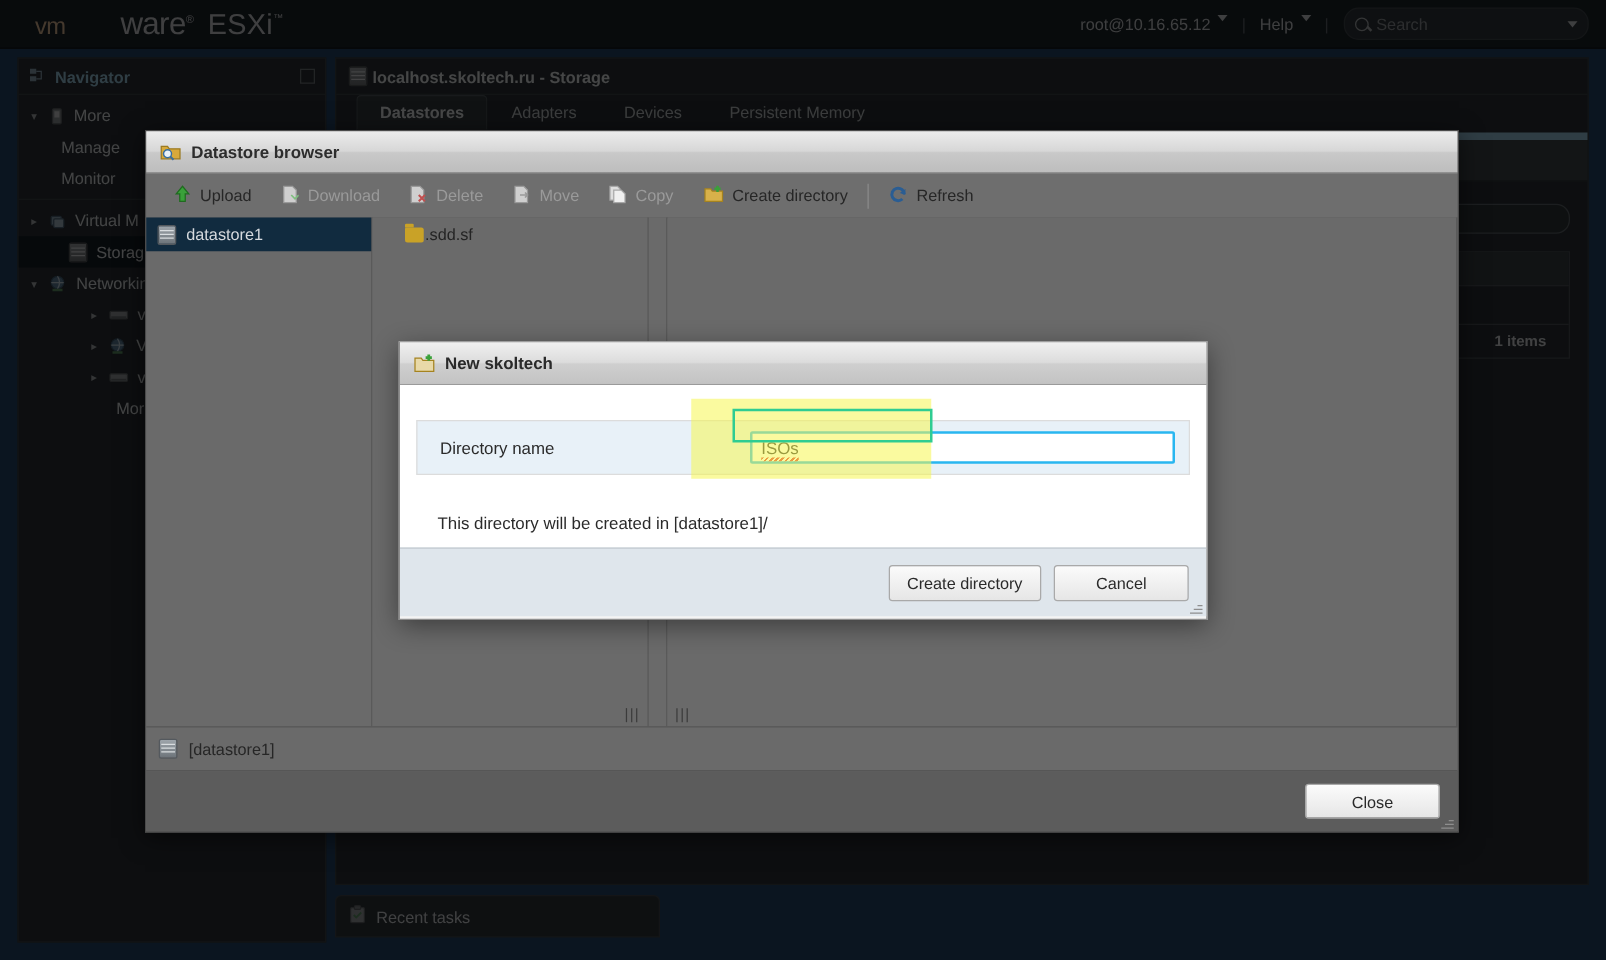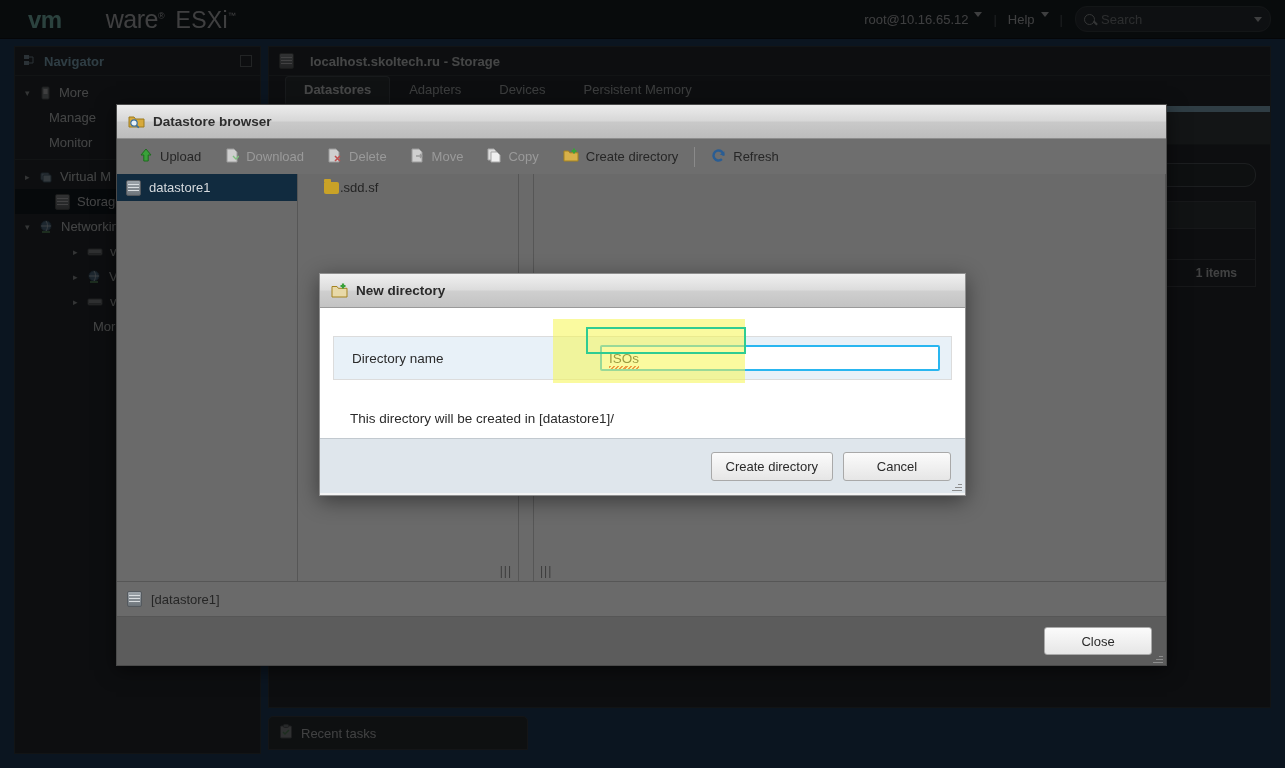--- a/index.html
+++ b/index.html
@@ -21,21 +21,21 @@
 
   
   .topbar {
     position: absolute; left: 0; top: 0; width: 1285px; height: 38px;
     background: #17252f;
     border-bottom: 1px solid #0c161d;
     display: flex; align-items: center;
   }
   .brand { margin-left: 28px; display: flex; align-items: baseline; }
   .brand .vm {
-    font-size: 24px; font-weight: bold; color: #5eead4; letter-spacing: -.5px;
+    font-size: 19px; font-weight: normal; color: #fdba74; letter-spacing: -.5px;
   }
   .brand .ware { font-size: 25px; color: #cfd4d8; font-weight: 300; letter-spacing:-.5px;margin-left:44px;}
   .brand .reg { font-size: 9px; color: #cfd4d8; position: relative; top: -9px; }
   .brand .esxi { font-size: 23px; color: #cfd4d8; margin-left: 11px; font-weight: 400; letter-spacing: .3px;}
   .brand .tm { font-size: 8px; color: #cfd4d8; position: relative; top: -10px; }
 
   .topright {
     margin-left: auto; margin-right: 14px;
     display: flex; align-items: center; gap: 0px; font-size: 13px; color: #cdd2d6;
   }
@@ -410,21 +410,21 @@
       </div>
     </div>
 
     <div class="main-panel">
       <div class="main-title">
         <span class="ic ic-ds">
             <i style="top:3px"></i>
             <i style="top:6px"></i>
             <i style="top:9px"></i>
           </span>
-        <span style="margin-left:16px">localhost.skoltech.ru - Storage</span>
+        <span style="margin-left:4px">localhost.skoltech.ru - Storage</span>
       </div>
       <div class="tabs">
         <div class="tab active">Datastores</div>
         <div class="tab">Adapters</div>
         <div class="tab">Devices</div>
         <div class="tab">Persistent Memory</div>
       </div>
       <div class="toolbar2"></div>
       <div class="content-body">
         <div class="bg-searchrow">
@@ -584,21 +584,21 @@
   </div>
 
   <div class="nd-modal">
     <div class="nd-title">
       <span class="ico">
         <svg width="17" height="15" viewBox="0 0 17 15">
           <path d="M1 3.5h5l1.3 1.8H16V14H1z" fill="#e8d9a8" stroke="#a5831f"></path>
           <path d="M12 0.5v5M9.5 3h5" stroke="#3aa13a" stroke-width="2.2"></path>
         </svg>
       </span>
-      <span>New directory</span>
+      <span>New skoltech</span>
     </div>
 
     <div class="nd-body">
       <div class="nd-formrow">
         <div class="nd-label">Directory name</div>
         <div class="nd-input" placeholder="">
           <span class="val">ISOs</span>
         </div>
       </div>
       <div class="nd-note">This directory will be created in [datastore1]/</div>

